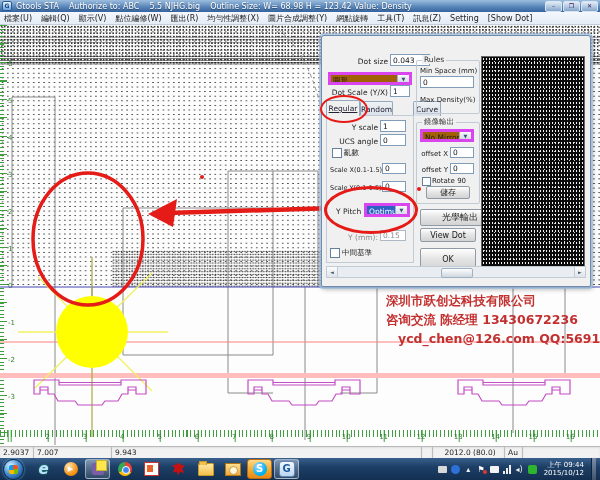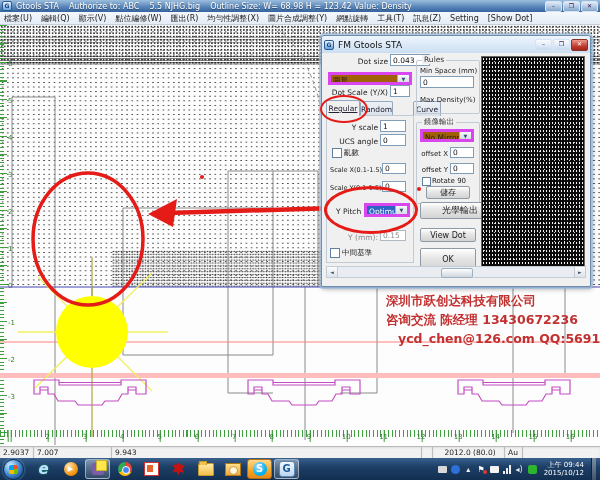--- a/index.html
+++ b/index.html
@@ -268,29 +268,20 @@
     </g>
   </svg>
 
   <div id="watermark" class="abs">
     <div class="wm1">深圳市跃创达科技有限公司</div>
     <div class="wm2">咨询交流 陈经理  13430672236</div>
     <div class="wm3">ycd_chen@126.com   QQ:569192379</div>
   </div>
 
   <div id="dlg" class="abs">
-    <div class="dlg-title abs">
-      <div class="appico">G</div>
-      <span>FM  Gtools STA</span>
-      <div class="capbtns">
-        <div class="capbtn">–</div>
-        <div class="capbtn">❐</div>
-        <div class="capbtn close">✕</div>
-      </div>
-    </div>
 
     <div class="lbl r" style="left:8px;top:21px;width:58px;">Dot size</div>
     <input class="fld" style="left: 68px; top: 18px; width: 40px;" readonly="" value="0.043">
     <div class="dd" style="left:6px;top:36px;width:84px;">
       <span class="val">圓形</span>
       <span class="arr">▼</span>
     </div>
     <div class="lbl r" style="left:2px;top:52px;width:64px;">Dot Scale (Y/X)</div>
     <input class="fld" style="left: 68px; top: 49px; width: 20px;" readonly="" value="1">
 
@@ -340,21 +331,21 @@
     </div>
     <div class="lbl r" style="left:98px;top:114px;width:28px;font-size:7px;">offset X</div>
     <input class="fld" style="left: 128px; top: 111px; width: 24px; height: 11px;" readonly="" value="0">
     <div class="lbl r" style="left:98px;top:130px;width:28px;font-size:7px;">offset Y</div>
     <input class="fld" style="left: 128px; top: 127px; width: 24px; height: 11px;" readonly="" value="0">
     <div class="cbox" style="left:100px;top:141px;width:7px;height:7px;"></div>
     <div class="lbl" style="left:110px;top:141px;font-size:7px;">Rotate 90</div>
     <div class="abs" style="left:95px;top:151px;width:4px;height:4px;border-radius:50%;background:#e41b17;"></div>
     <div class="btn" style="left:104px;top:150px;width:44px;height:13px;">儲存</div>
 
-    <div class="btn" style="left:98px;top:166px;width:80px;height:17px;font-size:9px;">光學輸出</div>
+    <div class="btn" style="left:98px;top:173px;width:80px;height:17px;font-size:9px;">光學輸出</div>
     <div class="btn" style="left:98px;top:192px;width:56px;height:14px;">View Dot</div>
     <div class="btn" style="left:98px;top:212px;width:56px;height:22px;">OK</div>
 
     <div id="preview" style="left:159px;top:20px;width:102px;height:217px;"></div>
 
     <div class="hscroll" style="left:4px;top:230px;width:258px;">
       <div class="sarr">◄</div>
       <div class="thumb"></div>
       <div class="sarr right" style="margin-left:auto;">►</div>
     </div>

